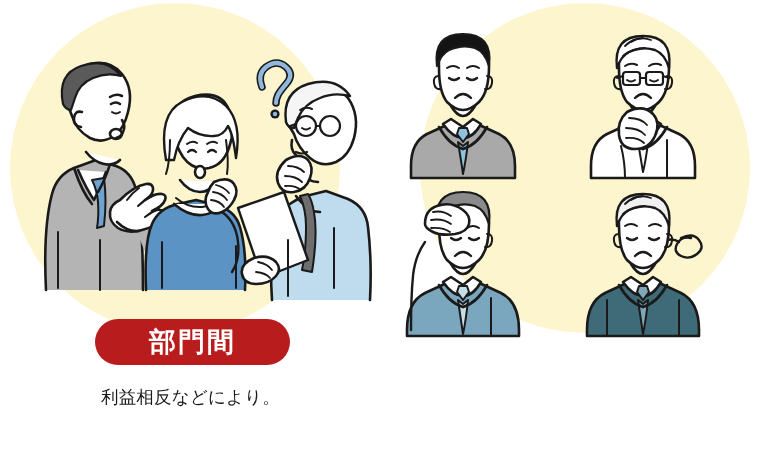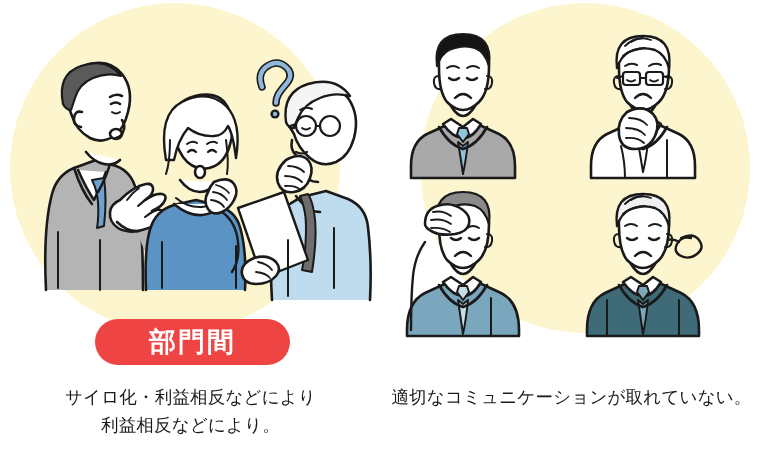--- a/index.html
+++ b/index.html
@@ -17,21 +17,21 @@
   .circle{
     position:absolute;border-radius:50%;background:#FDF5CE;
   }
   .panel.left .circle{left:10px;top:3px;width:330px;height:330px;}
   .panel.right .circle{left:39px;top:3px;width:330px;height:330px;}
 
   .art{position:absolute;left:0;top:0;width:381px;height:340px;}
 
   .badge{
     position:absolute;top:319px;height:46px;border-radius:23px;
-    background:#ef4444;display:flex;align-items:center;justify-content:center;
+    background:#b91c1c;display:flex;align-items:center;justify-content:center;
   }
   .panel.left .badge{left:95px;width:195px;}
   .panel.right .badge{left:97px;width:212px;}
   .badge-label{
     color:#ffffff;font-size:27px;font-weight:bold;letter-spacing:2px;
     line-height:1;white-space:nowrap;
   }
 
   .caption{
     position:absolute;top:383px;left:0;width:381px;
@@ -197,21 +197,20 @@
           <path d="M288 240 v56" stroke-width="2"></path>
         </g>
       </g>
     </svg>
 
     <div class="badge">
       <span class="badge-label">部門間</span>
     </div>
 
     <div class="caption">
-      <span class="line">サイロ化・利益相反などにより</span>
       <span class="line">利益相反などにより。</span>
     </div>
   </div>
 
   <div class="panel right">
 
     <div class="circle-wrap">
       <div class="circle"></div>
     </div>
 
@@ -379,17 +378,16 @@
           <path d="M254 256 q8 -8 16 0" stroke-width="2.4"></path>
 
           <path d="M226 300 v36" stroke-width="2"></path>
           <path d="M298 300 v36" stroke-width="2"></path>
         </g>
       </g>
     </svg>
 
 
     <div class="caption">
-      <span class="line">適切なコミュニケーションが取れていない。</span>
     </div>
   </div>
 
 </div>
 
 </body></html>

